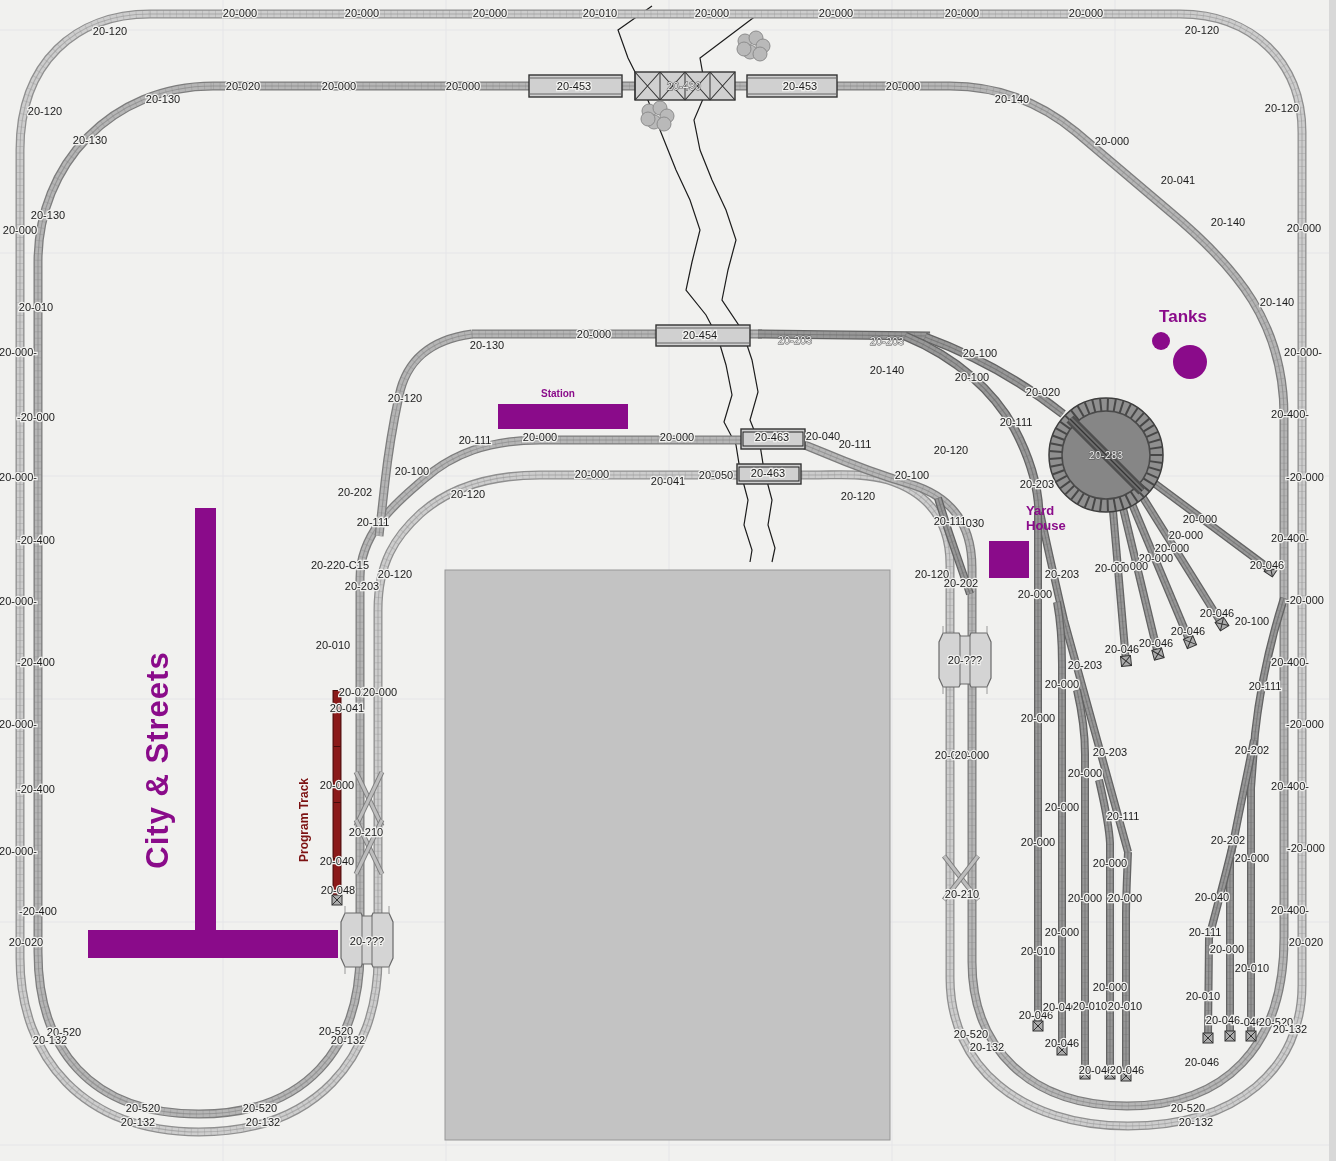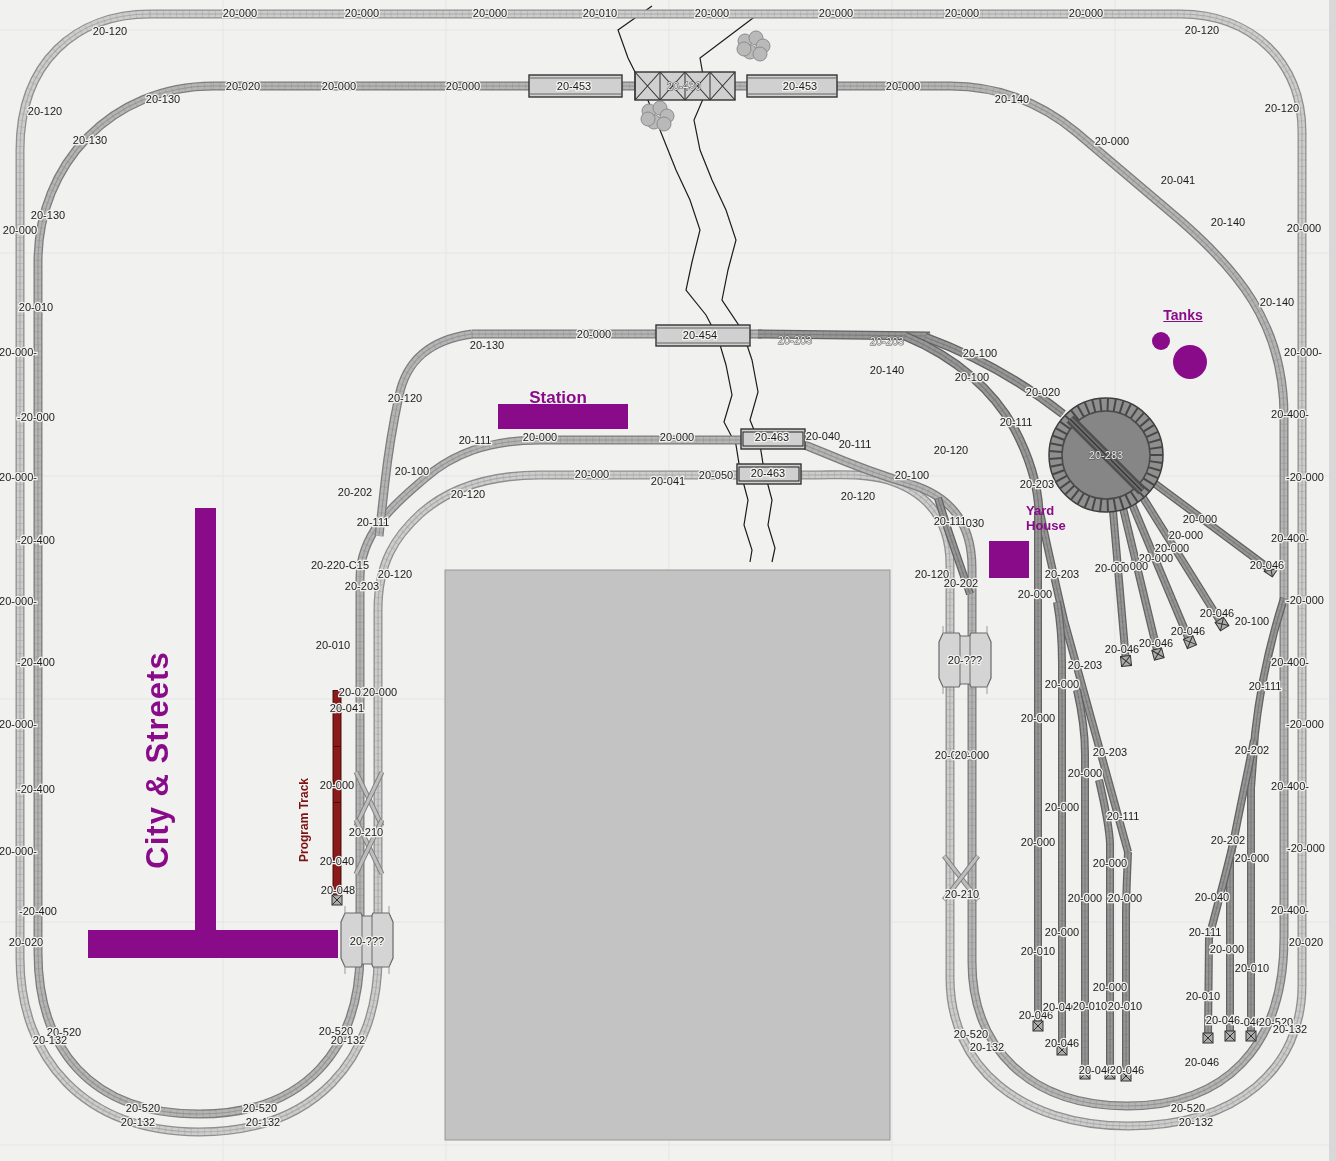--- a/index.html
+++ b/index.html
@@ -2,22 +2,22 @@
 <html><head>
 <meta charset="utf-8">
 <style>
   html,body{margin:0;padding:0;background:#d8d8d8;font-family:"Liberation Sans",sans-serif;}
   #stage{position:relative;width:1329px;height:1161px;background:#f0abfc;overflow:hidden;}
   #layout-svg{position:absolute;left:0;top:0;}
   .anno{position:absolute;font-weight:bold;color:#8a0b8a;pointer-events:auto;}
   .anno.center{text-align:center;}
   .rot{transform:rotate(-90deg);}
   #anno-city{left:37px;top:743px;width:240px;height:34px;font-size:31px;letter-spacing:1px;}
-  #anno-station{left:508px;top:388px;width:100px;font-size:17px;}
-  #anno-tanks{left:1143px;top:307px;width:80px;font-size:14px;text-decoration:underline;}
+  #anno-station{left:508px;top:388px;width:100px;font-size:10px;}
+  #anno-tanks{left:1143px;top:307px;width:80px;font-size:17px;}
   #anno-yardhouse{left:1026px;top:503px;width:56px;font-size:13px;line-height:15px;}
   #anno-program{left:239px;top:808px;width:140px;height:24px;font-size:12px;color:#7c1212;}
 </style>
 </head>
 <body>
 
 <div id="stage">
   <svg id="layout-svg" width="1336" height="1161" viewBox="0 0 1336 1161">
       <rect x="0" y="0" width="1336" height="1161" fill="#f1f1ef"></rect>
       <g>

